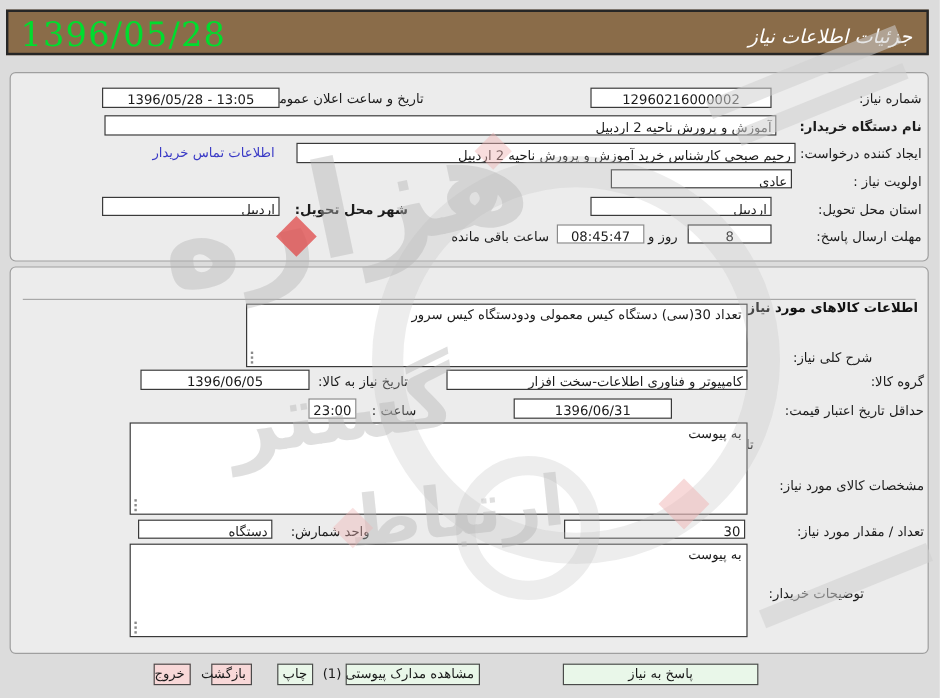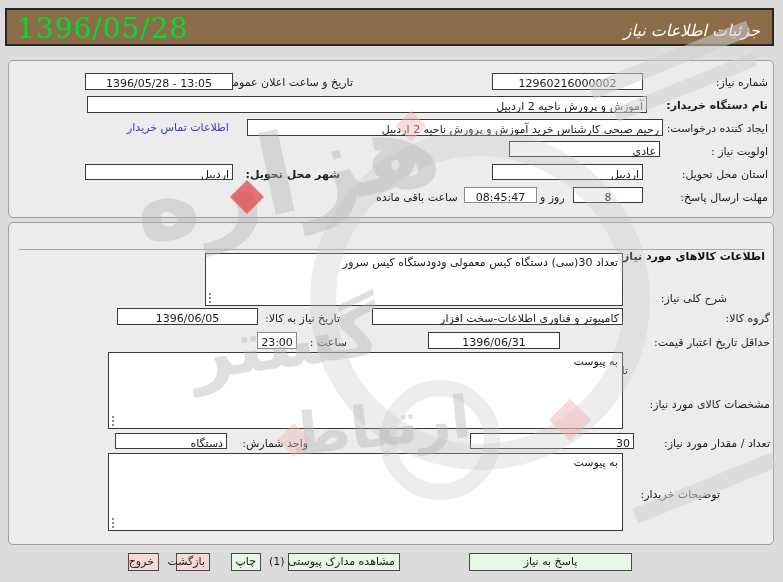--- a/index.html
+++ b/index.html
@@ -140,21 +140,21 @@
 <div class="lbl" style="right:436px;top:336px;">ساعت :</div>
 <div class="inp gray" style="left:257px;top:332px;width:40px;height:17px;">23:00</div>
 
 <div class="lbl" style="right:13px;top:398px;">مشخصات کالای مورد نیاز:</div>
 <div class="ta" style="left:108px;top:352px;width:515px;height:77px;">
   <span>به پیوست</span>
   <span class="grip"></span>
 </div>
 
 <div class="lbl" style="right:13px;top:437px;">تعداد / مقدار مورد نیاز:</div>
-<div class="inp rtl" style="left:470px;top:433px;width:164px;height:16px;">30</div>
+<div class="inp rtl" style="left:470px;top:433px;width:151px;height:16px;">30</div>
 <div class="lbl" style="right:475px;top:437px;">واحد شمارش:</div>
 <div class="inp rtl" style="left:115px;top:433px;width:112px;height:16px;">دستگاه</div>
 
 <div class="lbl" style="right:63px;top:488px;">توضیحات خریدار:</div>
 <div class="ta" style="left:108px;top:453px;width:515px;height:78px;">
   <span>به پیوست</span>
   <span class="grip"></span>
 </div>
 
 <div class="btn green" style="left:469px;width:163px;">پاسخ به نیاز</div>

